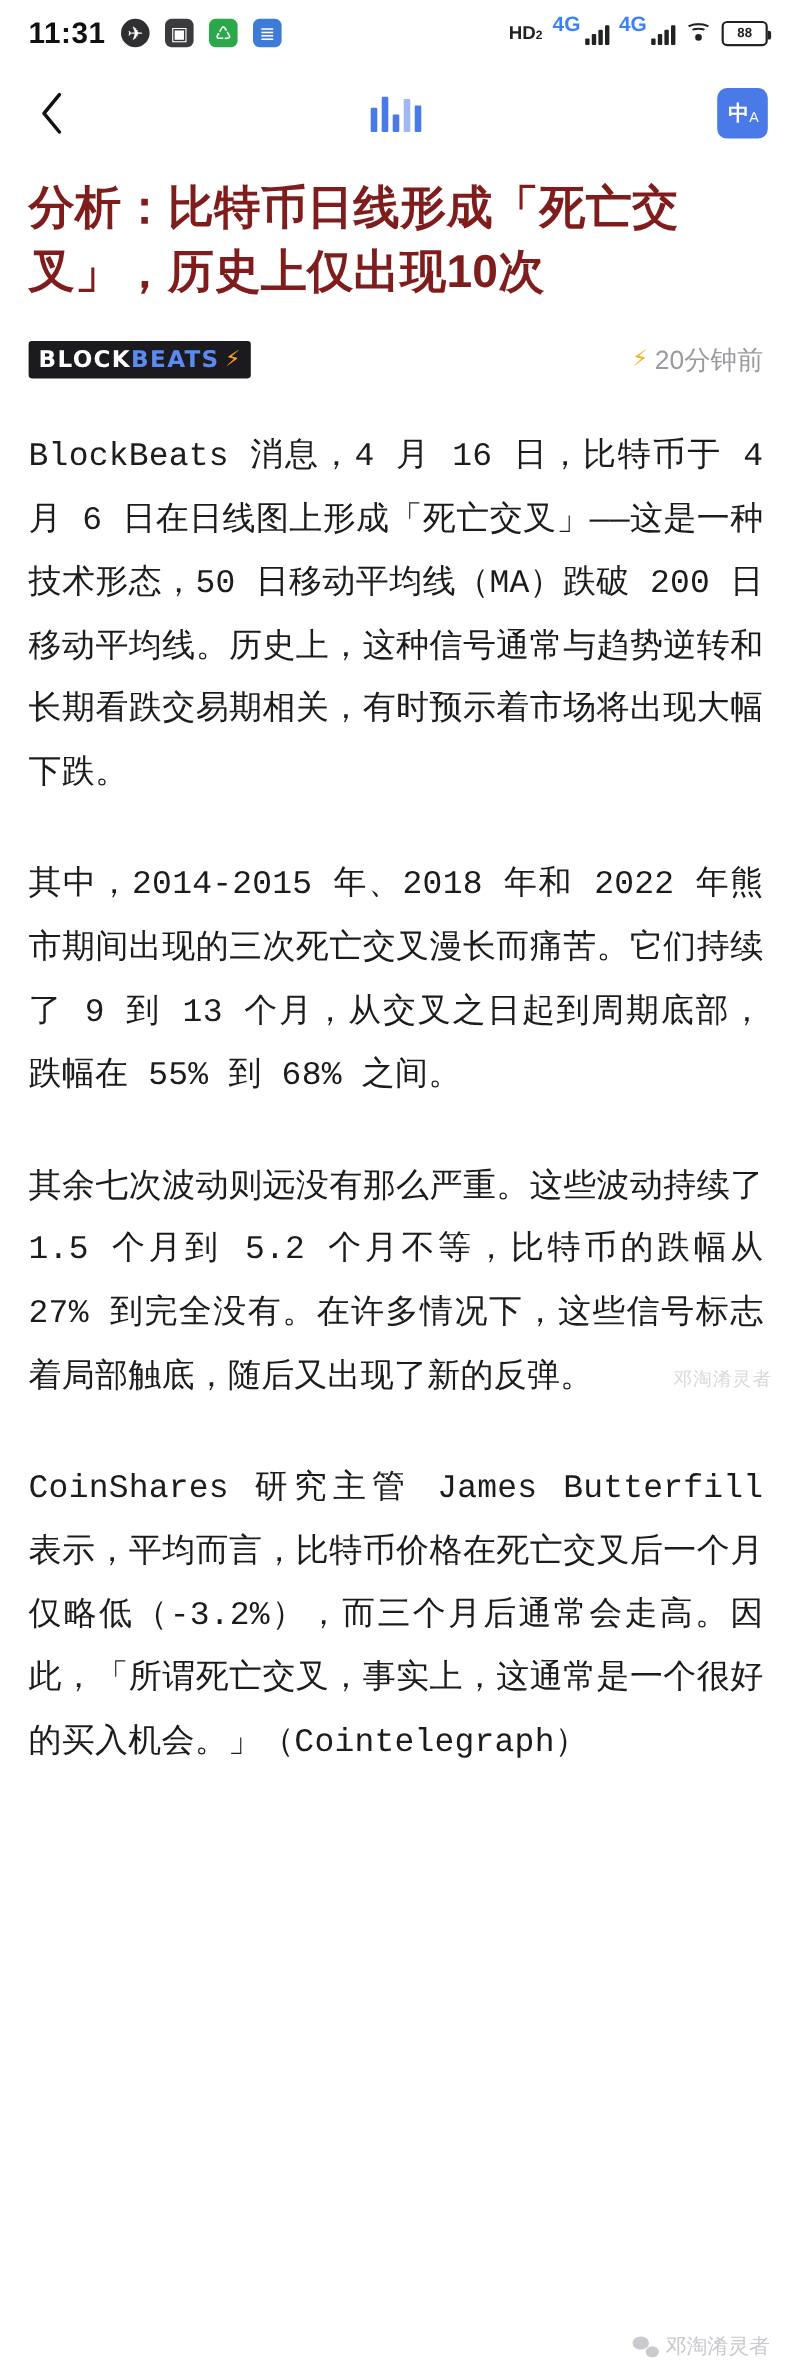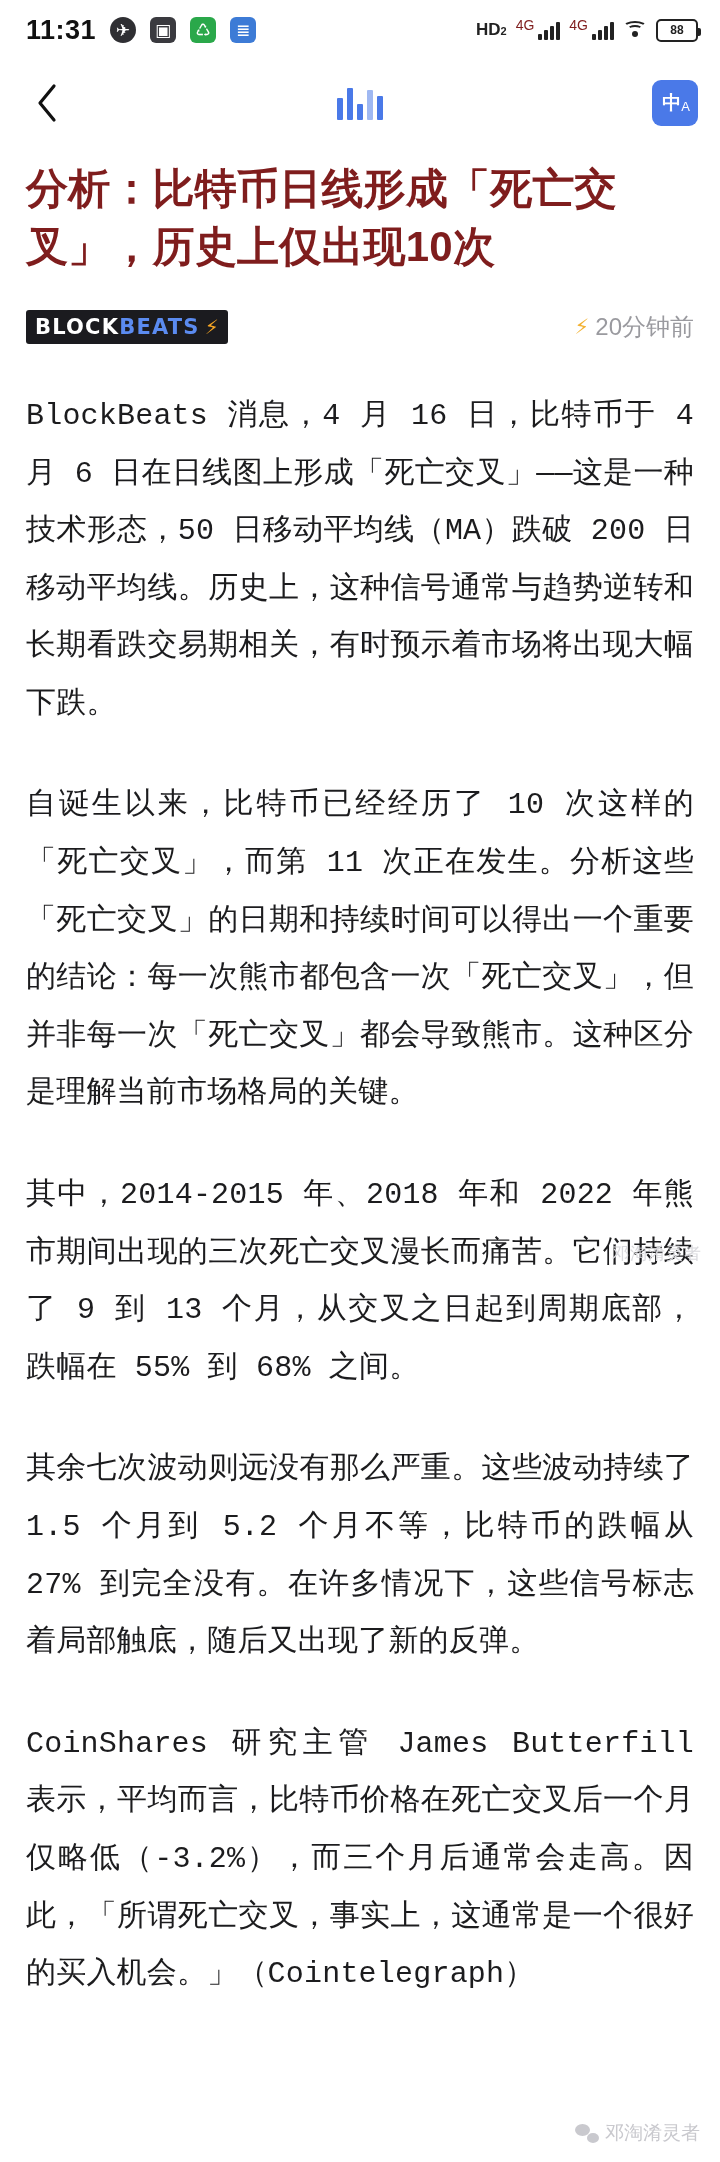--- a/index.html
+++ b/index.html
@@ -65,23 +65,23 @@
     font-weight: 700;
     color: #222;
   }
   .sb-hd sub { font-size: 11px; }
   .sb-net {
     display: flex;
     align-items: flex-end;
     gap: 3px;
   }
   .sb-net .lbl {
-    font-size: 14px;
-    font-weight: 400;
-    color: #7f1d1d;
+    font-size: 19px;
+    font-weight: 700;
+    color: #3b82f6;
     margin-right: 1px;
     position: relative;
     top: -7px;
   }
   .bars { display: flex; align-items: flex-end; gap: 2px; height: 20px; }
   .bars i { width: 4px; background: #222; display: block; border-radius: 1px; }
   .bars i:nth-child(1) { height: 6px; }
   .bars i:nth-child(2) { height: 10px; }
   .bars i:nth-child(3) { height: 14px; }
   .bars i:nth-child(4) { height: 18px; }
@@ -349,21 +349,20 @@
         <span class="bolt">⚡</span>
       </div>
       <div class="time-wrap">
         <span class="bolt">⚡</span>
         <span>20分钟前</span>
       </div>
     </div>
 
     <div class="body-text">
       <p>BlockBeats 消息，4 月 16 日，比特币于 4 月 6 日在日线图上形成「死亡交叉」——这是一种技术形态，50 日移动平均线（MA）跌破 200 日移动平均线。历史上，这种信号通常与趋势逆转和长期看跌交易期相关，有时预示着市场将出现大幅下跌。</p>
-      <p>自诞生以来，比特币已经经历了 10 次这样的「死亡交叉」，而第 11 次正在发生。分析这些「死亡交叉」的日期和持续时间可以得出一个重要的结论：每一次熊市都包含一次「死亡交叉」，但并非每一次「死亡交叉」都会导致熊市。这种区分是理解当前市场格局的关键。</p>
       <p>其中，2014-2015 年、2018 年和 2022 年熊市期间出现的三次死亡交叉漫长而痛苦。它们持续了 9 到 13 个月，从交叉之日起到周期底部，跌幅在 55% 到 68% 之间。</p>
       <p>其余七次波动则远没有那么严重。这些波动持续了 1.5 个月到 5.2 个月不等，比特币的跌幅从 27% 到完全没有。在许多情况下，这些信号标志着局部触底，随后又出现了新的反弹。</p>
       <p>CoinShares 研究主管 James Butterfill 表示，平均而言，比特币价格在死亡交叉后一个月仅略低（-3.2%），而三个月后通常会走高。因此，「所谓死亡交叉，事实上，这通常是一个很好的买入机会。」（Cointelegraph）</p>
     </div>
   </div>
 
   <div class="wm-right">邓淘淆灵者</div>
   <div class="wm-bottom">
     <span class="wc"></span>
     <span>邓淘淆灵者</span>

